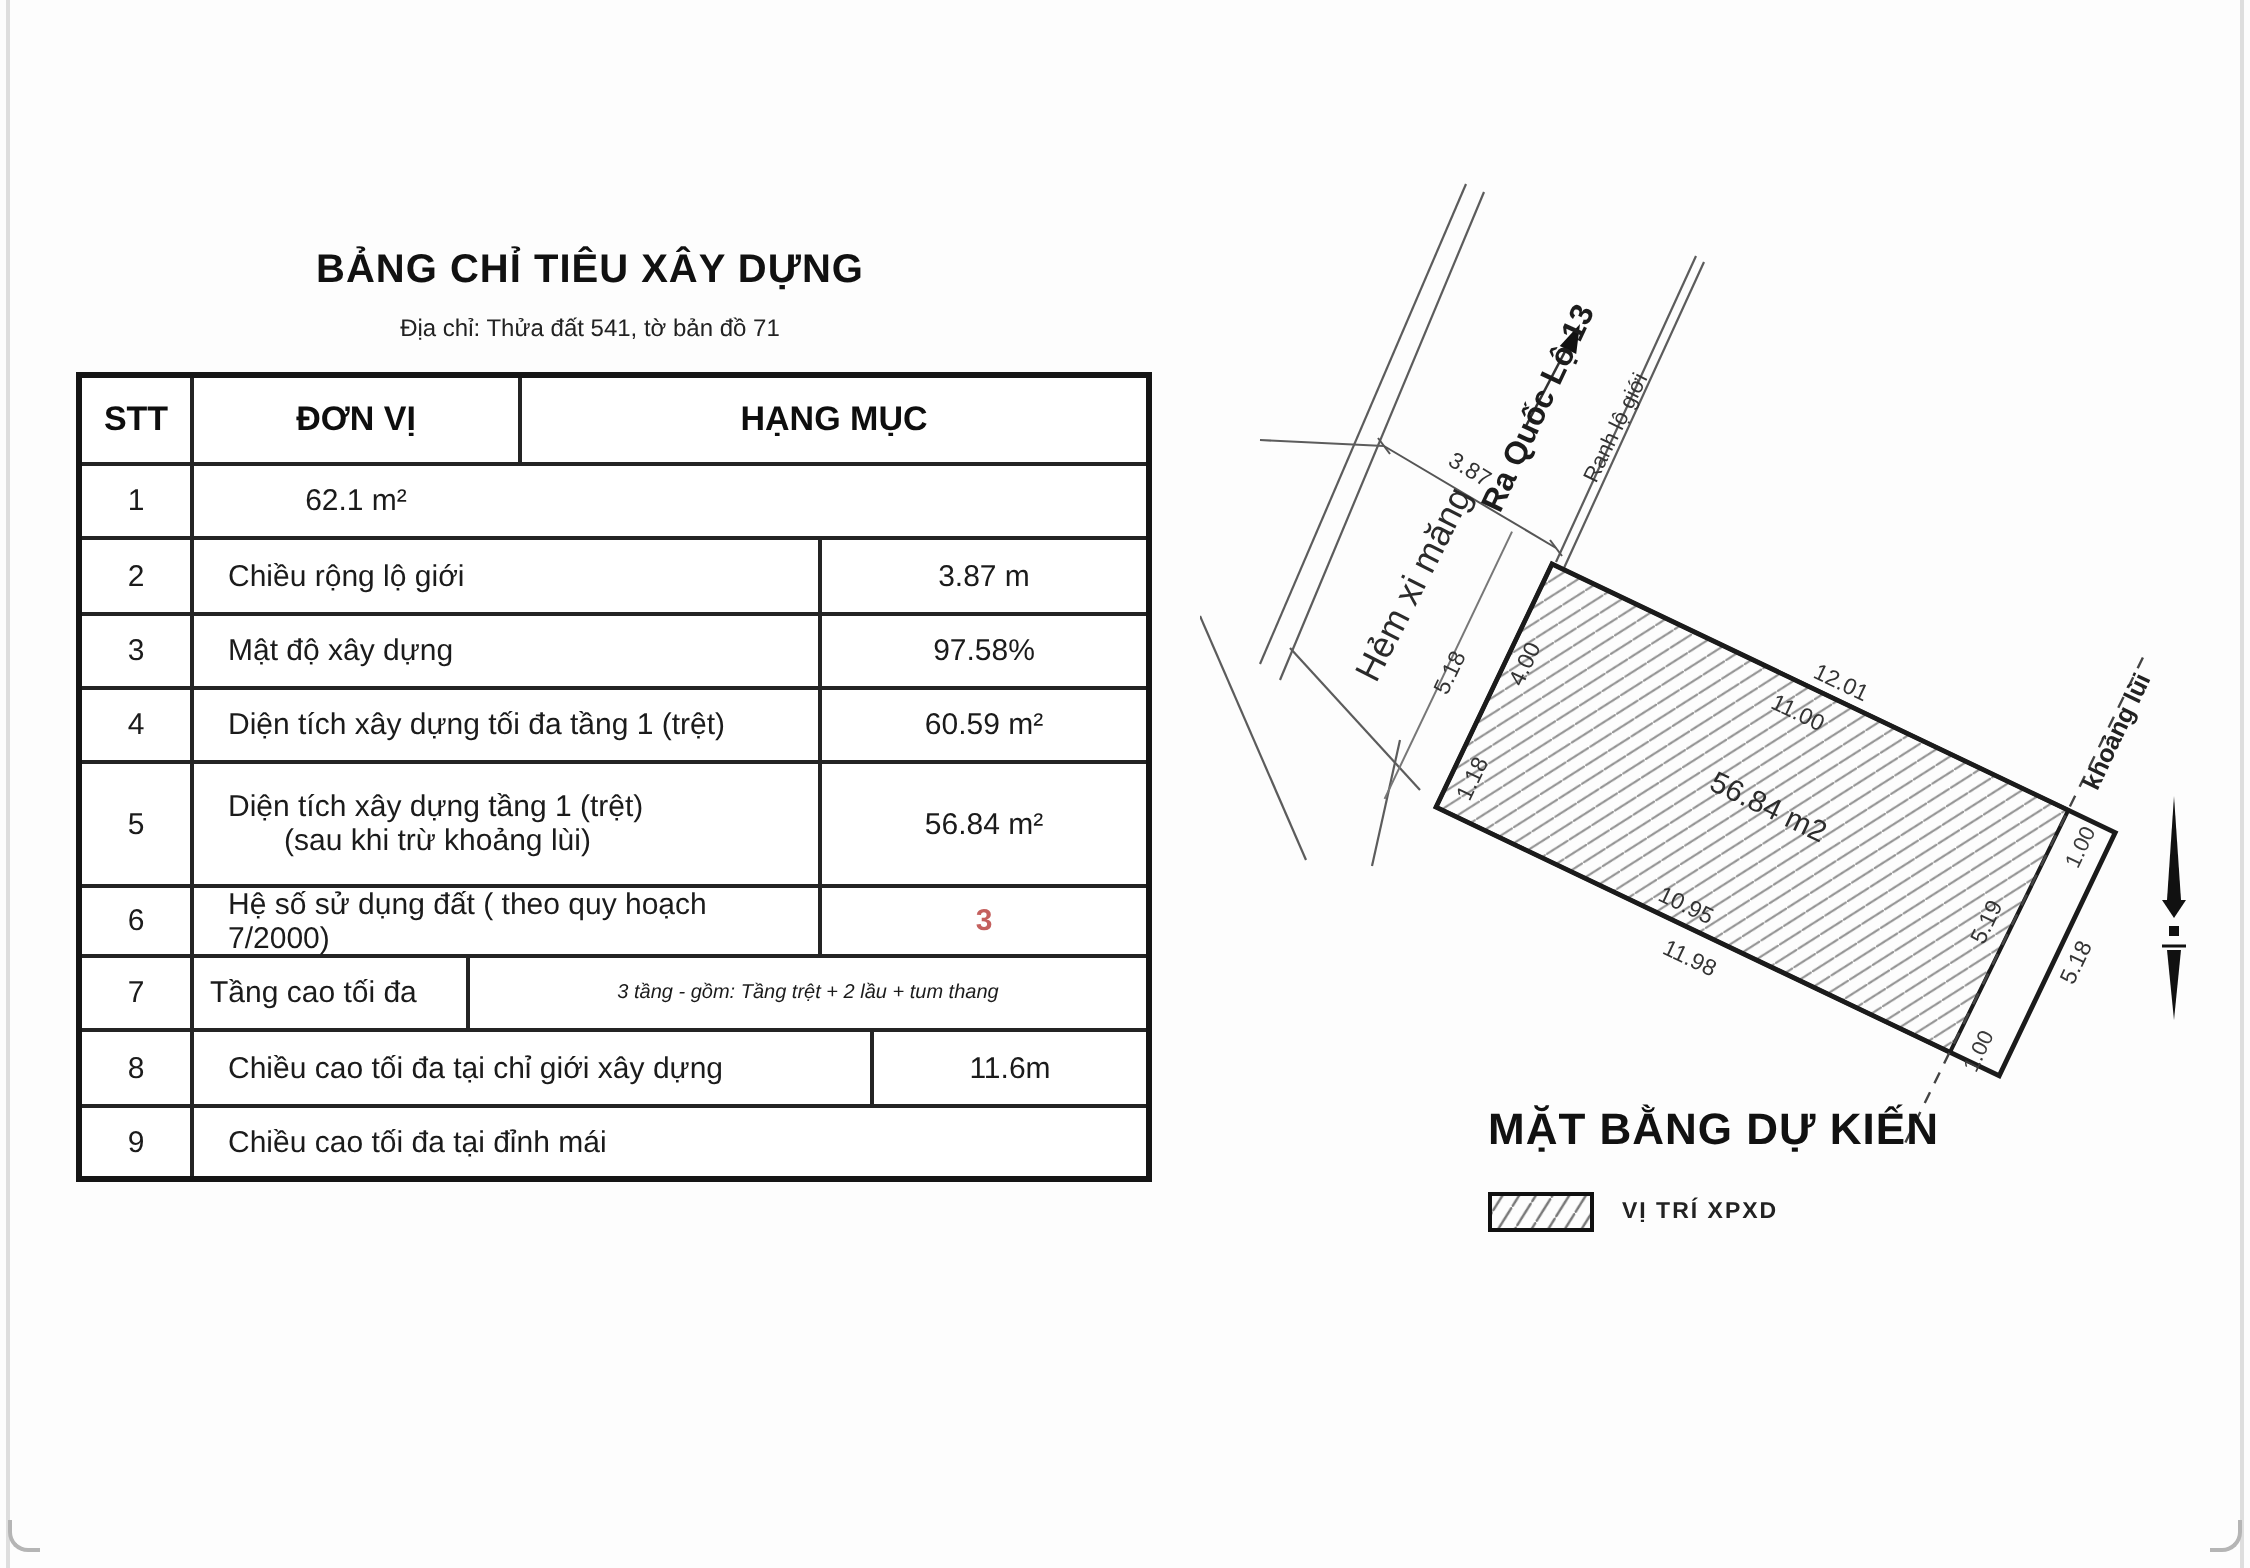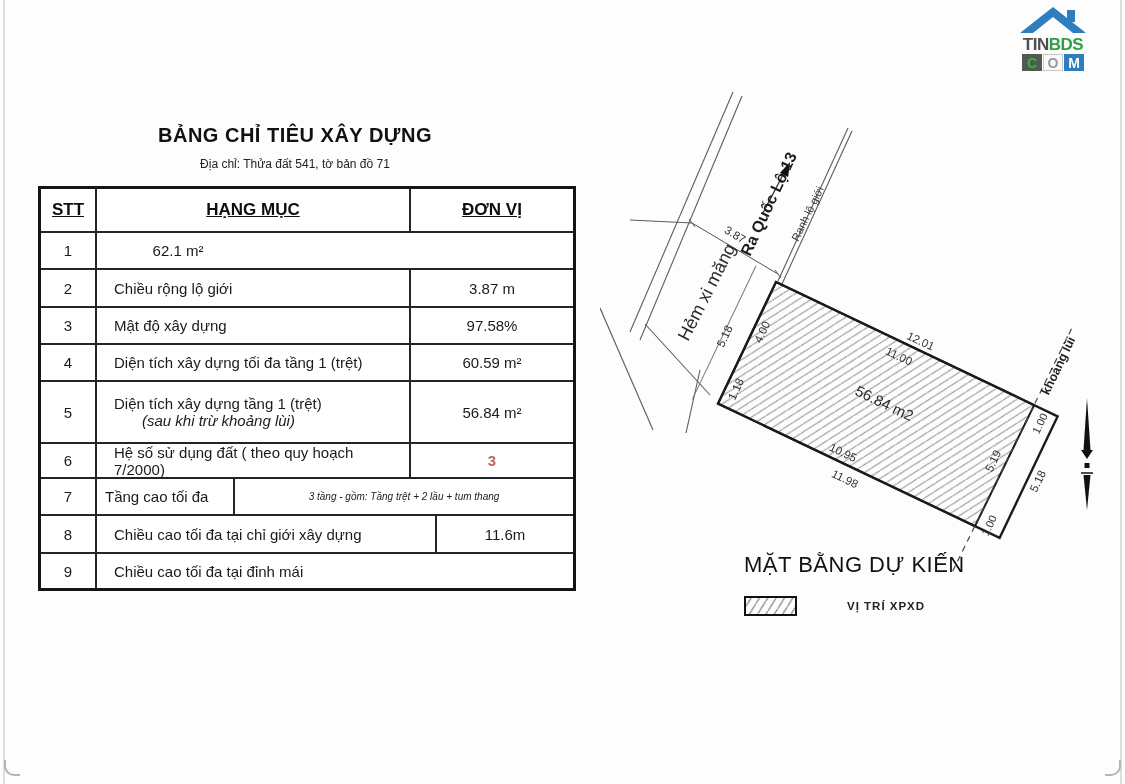--- a/index.html
+++ b/index.html
@@ -20,28 +20,28 @@
   .tbl{position:absolute;left:38px;top:186px;width:538px;border:3px solid #151515;background:#fff;box-sizing:border-box;}
   .trow{display:flex;border-top:2px solid #242424;align-items:stretch;}
   .trow:first-child{border-top:none;}
   .tc{display:flex;align-items:center;justify-content:center;border-left:2px solid #242424;
       font-size:15px;color:#1b1b1b;box-sizing:border-box;padding:2px 6px;}
   .tc:first-child{border-left:none;}
   .c-no{width:54px;flex:none;}
   .c-lbl{flex:1;justify-content:flex-start;padding-left:17px;}
   .c-val{flex:none;}
   .w164{width:164px}.w138{width:138px}
-  .thead .tc{font-weight:bold;font-size:17px;color:#0e0e0e;text-decoration:underline;}
-  .lbl2 .ind{padding-left:28px;font-style:italic;}
+  .thead .tc{font-weight:bold;font-size:17px;color:#0e0e0e;}
+  .lbl2 .ind{padding-left:28px;}
   .red-val{color:#c4605e;font-weight:bold;}
   .v7{flex:1;justify-content:center;font-size:10px;font-style:italic;}
 
   
-  .plan-title{position:absolute;left:744px;top:552px;font-size:22px;font-weight:normal;letter-spacing:.5px;color:#111;}
-  .legend{position:absolute;left:744px;top:596px;display:flex;align-items:center;gap:36px;}
+  .plan-title{position:absolute;left:744px;top:552px;font-size:22px;font-weight:bold;letter-spacing:.5px;color:#111;}
+  .legend{position:absolute;left:744px;top:596px;display:flex;align-items:center;}
   .legend .lg-label{font-size:11.5px;font-weight:bold;letter-spacing:1px;color:#222;margin-left:14px;}
 
   
   .logo{position:absolute;left:1018px;top:6px;width:70px;text-align:center;}
   .logo .word{font-weight:bold;font-size:17px;letter-spacing:-0.5px;line-height:16px;margin-top:-1px;}
   .logo .tin{color:#4f4f4f}.logo .bds{color:#2f9e45}
   .logo .boxes{display:flex;justify-content:center;margin-top:1px;}
   .logo .bx{width:20px;height:17px;display:flex;align-items:center;justify-content:center;
             font-weight:bold;font-size:14px;margin:0 .5px;box-sizing:border-box;}
   .bx.c{background:#515b52;color:#38b24a}
@@ -59,45 +59,33 @@
 </style>
 </head>
 <body>
 
 <div class="page">
   <div class="edge l"></div>
   <div class="edge r"></div>
   <div class="corner bl"></div>
   <div class="corner br"></div>
 
-  <div class="logo">
-    <svg width="66" height="28" viewBox="0 0 66 28">
-      <polygon points="0,27 33,1 66,27 53,27 33,11 13,27" fill="#2e7dbe"></polygon>
-      <rect x="47" y="4" width="8" height="12" fill="#2e7dbe"></rect>
-    </svg>
-    <div class="word"><span class="tin">TIN</span><span class="bds">BDS</span></div>
-    <div class="boxes">
-      <span class="bx c">C</span>
-      <span class="bx o">O</span>
-      <span class="bx m">M</span>
-    </div>
-  </div>
 
   <div class="hdr">
     <div class="title">BẢNG CHỈ TIÊU XÂY DỰNG</div>
     <div class="addr">
       <div>Địa chỉ: Thửa đất 541, tờ bản đồ 71</div>
     </div>
   </div>
 
   <div class="tbl">
     <div class="trow thead" style="height:42px">
       <div class="tc c-no">STT</div>
+      <div class="tc c-val w164">ĐƠN VỊ</div>
       <div class="tc c-lbl" style="justify-content:center;padding-left:6px">HẠNG MỤC</div>
-      <div class="tc c-val w164">ĐƠN VỊ</div>
     </div>
     <div class="trow" style="height:35px">
       <div class="tc c-no">1</div>
       <div class="tc c-val w164">62.1 m²</div>
     </div>
     <div class="trow" style="height:36px">
       <div class="tc c-no">2</div>
       <div class="tc c-lbl">Chiều rộng lộ giới</div>
       <div class="tc c-val w164">3.87 m</div>
     </div>

